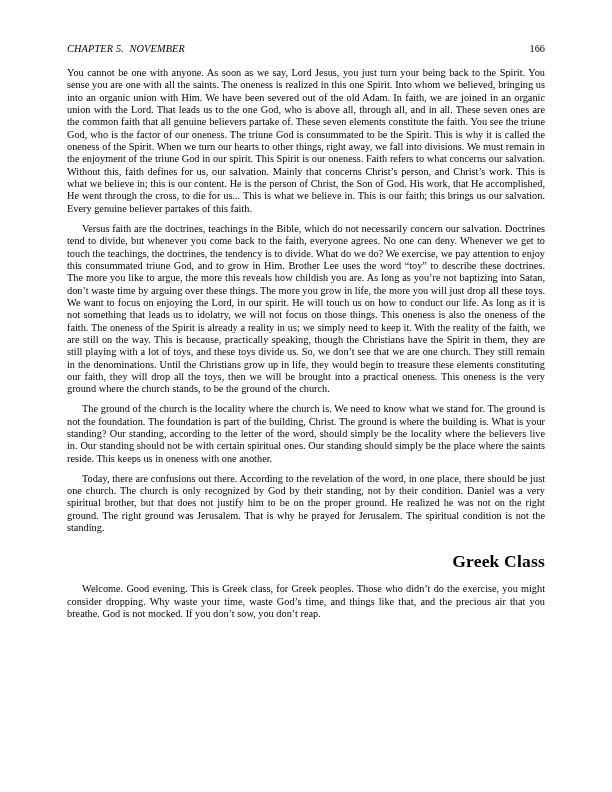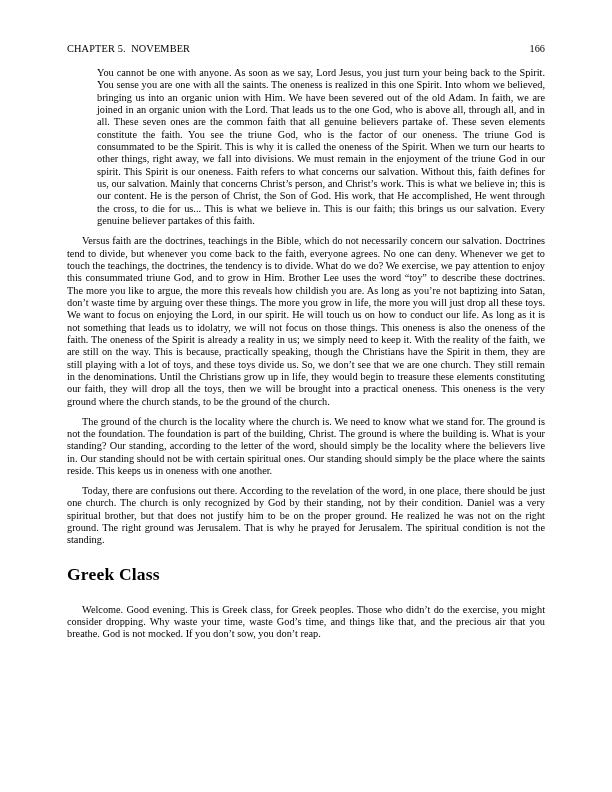--- a/index.html
+++ b/index.html
@@ -20,20 +20,21 @@
     position: absolute;
     left: 67px;
     top: 43px;
     width: 478px;
     display: flex;
     justify-content: space-between;
     align-items: baseline;
     font-size: 10.3px;
   }
   .running-head {
+    font-style: italic;
     white-space: pre;
     letter-spacing: 0.15px;
     text-align: center;
   }
   .page-number {
     font-style: normal;
   }
   .body-text {
     position: absolute;
     left: 67px;
@@ -44,29 +45,28 @@
     text-align: justify;
     hyphens: none;
     -webkit-hyphens: none;
   }
   .body-text p {
     margin: 0 0 7.7px 0;
     text-indent: 15px;
   }
   .body-text p.noindent {
     text-indent: 0;
-    margin-left: 30px;
   }
   .section-heading {
     font-size: 17.5px;
     font-weight: bold;
     font-family: "Liberation Serif", serif;
     line-height: 20px;
-    margin: 17px 0 20px 0;
-    text-align: left;
+    margin: 17px 0 12px 0;
+    text-align: right;
     text-indent: 0;
     letter-spacing: 0.2px;
   }
 </style>
 </head>
 <body>
 
 <div class="page">
 
   <div class="header">

